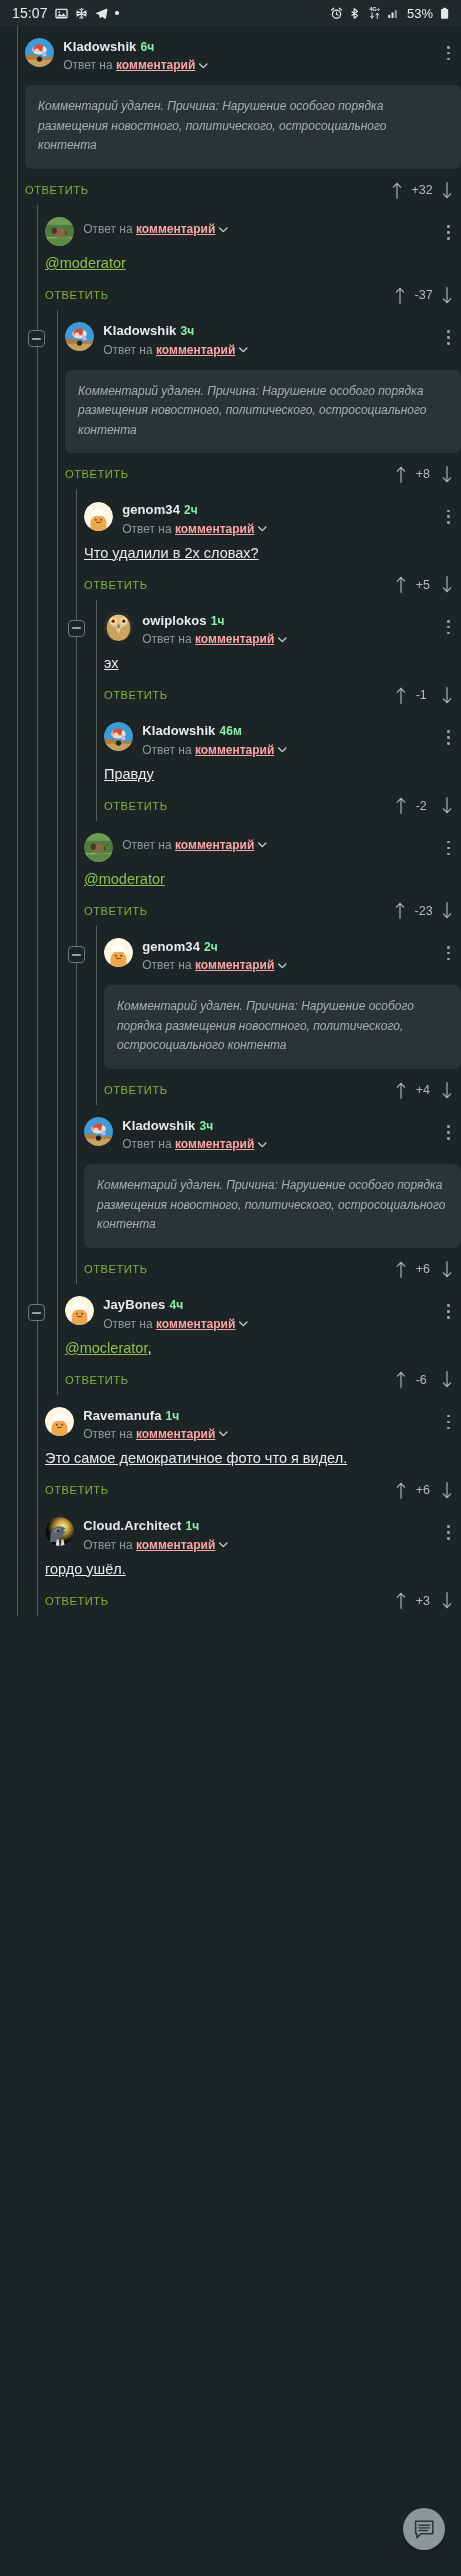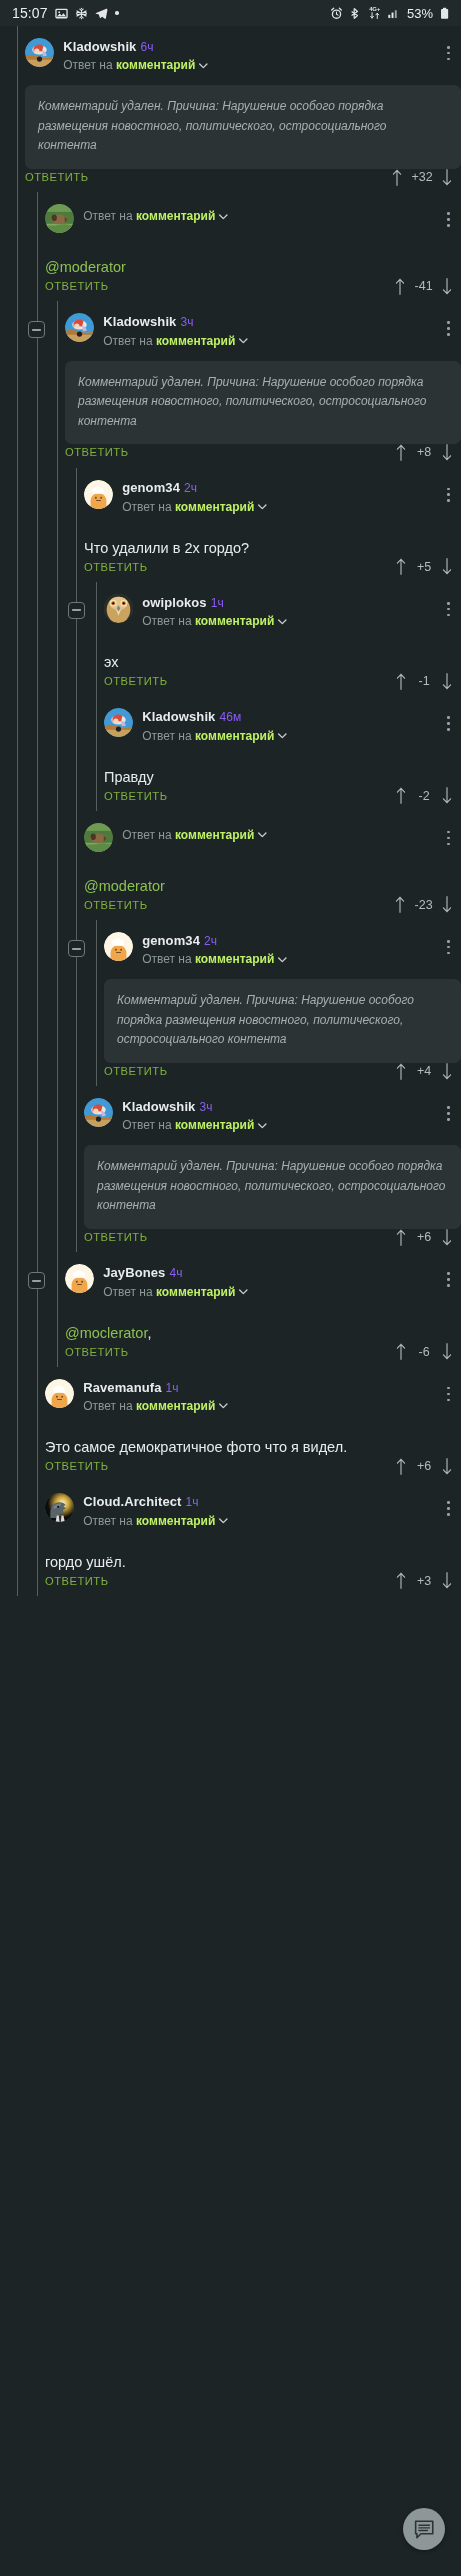--- a/index.html
+++ b/index.html
@@ -47,59 +47,59 @@
     width: 29px; height: 29px; border-radius: 50%;
     flex: 0 0 29px; overflow: hidden; position: relative;
     background: #3a4446;
   }
   .avatar svg { display:block; width:29px; height:29px; }
   .hmeta { margin-left: 9.2px; padding-top: 0.7px; min-width:0; flex:1 1 auto;}
   .uname {
     font-size: 13px; font-weight: bold; color: #e9ecee;
     letter-spacing: 0.1px;
   }
-  .utime { font-size: 12px; color: #8b5cf6; font-weight: normal; margin-left: 4px; }
+  .utime { font-size: 12px; color: #86efac; font-weight: bold; margin-left: 4px; }
   .replyto { font-size: 12px; color: #8d9899; margin-top: 4.6px; }
-  .replyto b { color: #bef264; font-weight: bold; }
+  .replyto b { color: #fca5a5; font-weight: bold; text-decoration: underline; }
   .chev { display:inline-block; margin-left:4px; vertical-align:0.7px; }
   .kebab {
     position: absolute; right: 10.5px; top: 20px;
     width: 4px; display: flex; flex-direction: column; gap: 3.3px; align-items:center;
   }
   .kebab i { width: 2.6px; height: 2.6px; border-radius: 50%; background: #9aa3a4; display:block;}
 
   .ctext {
     font-size: 14.5px; color: #e9ecee; line-height: 1.35;
-    margin-top: 25px; padding-right: 32px;
+    margin-top: 8px; padding-right: 32px; text-decoration: underline;
   }
   .ctext.mention { color: #8cc152; }
   .ctext.mention span.plain { color:#e9ecee; }
 
   .deleted {
     margin-top: 13px;
     background: #2c3335;
     border-radius: 6.6px;
     padding: 12px 13px 13px 13px;
     font-style: italic;
     font-size: 12px;
     line-height: 1.62;
     color: #a7b0b1;
   }
 
   .actions {
     display: flex; align-items: center;
-    padding-bottom: 2.6px;
+    margin-top: 13px; padding-bottom: 2.6px;
   }
   .reply-btn {
     font-size: 11.2px; color: #7fb13f; letter-spacing: 0.5px;
     text-transform: uppercase;
   }
   .votes { margin-left: auto; display: flex; align-items: center; gap: 9.2px; padding-right: 9.2px; }
   .arrow { width: 10px; height: 17px; display:block; }
-  .score { font-size: 12.5px; color: #b3bcbd; min-width: 17px; text-align:center;}
+  .score { font-size: 12.5px; color: #b3bcbd; min-width: 17px; }
 
   
   .collapse {
     position: absolute;
     width: 17px; height: 17px;
     border: 0.7px solid #6c7879;
     border-radius: 4px;
     background: #1d2426;
     display: flex; align-items: center; justify-content: center;
   }
@@ -280,21 +280,21 @@
         </div>
         <div class="ctext mention">@moderator</div>
         <div class="actions">
           <span class="reply-btn">ОТВЕТИТЬ</span>
           <span class="votes">
             <span>
               <svg class="arrow" viewBox="0 0 15 26">
                 <path d="M7.5 25V2M7.5 2L2 8M7.5 2l5.5 6" fill="none" stroke="#b3bcbd" stroke-width="1.7" stroke-linecap="round" stroke-linejoin="round"></path>
               </svg>
             </span>
-            <span class="score">-41</span>
+            <span class="score">-37</span>
             <span>
               <svg class="arrow" viewBox="0 0 15 26">
                 <path d="M7.5 1v23M7.5 24L2 18M7.5 24l5.5-6" fill="none" stroke="#b3bcbd" stroke-width="1.7" stroke-linecap="round" stroke-linejoin="round"></path>
               </svg>
             </span>
           </span>
         </div>
       </div>
     </div>
     <div class="comment" style="padding-left: 65px; padding-bottom: 4px;">
@@ -386,21 +386,21 @@
             <div class="replyto">Ответ на <b>комментарий</b><svg class="chev" width="8.6" height="6" viewBox="0 0 13 9">
                 <path d="M1 1.5L6.5 7 12 1.5" fill="none" stroke="#c8cfd0" stroke-width="2" stroke-linecap="round" stroke-linejoin="round"></path>
               </svg></div>
           </div>
         </div>
         <div class="kebab">
           <i></i>
           <i></i>
           <i></i>
         </div>
-        <div class="ctext">Что удалили в 2х гордо?</div>
+        <div class="ctext">Что удалили в 2х словах?</div>
         <div class="actions">
           <span class="reply-btn">ОТВЕТИТЬ</span>
           <span class="votes">
             <span>
               <svg class="arrow" viewBox="0 0 15 26">
                 <path d="M7.5 25V2M7.5 2L2 8M7.5 2l5.5 6" fill="none" stroke="#b3bcbd" stroke-width="1.7" stroke-linecap="round" stroke-linejoin="round"></path>
               </svg>
             </span>
             <span class="score">+5</span>
             <span>

